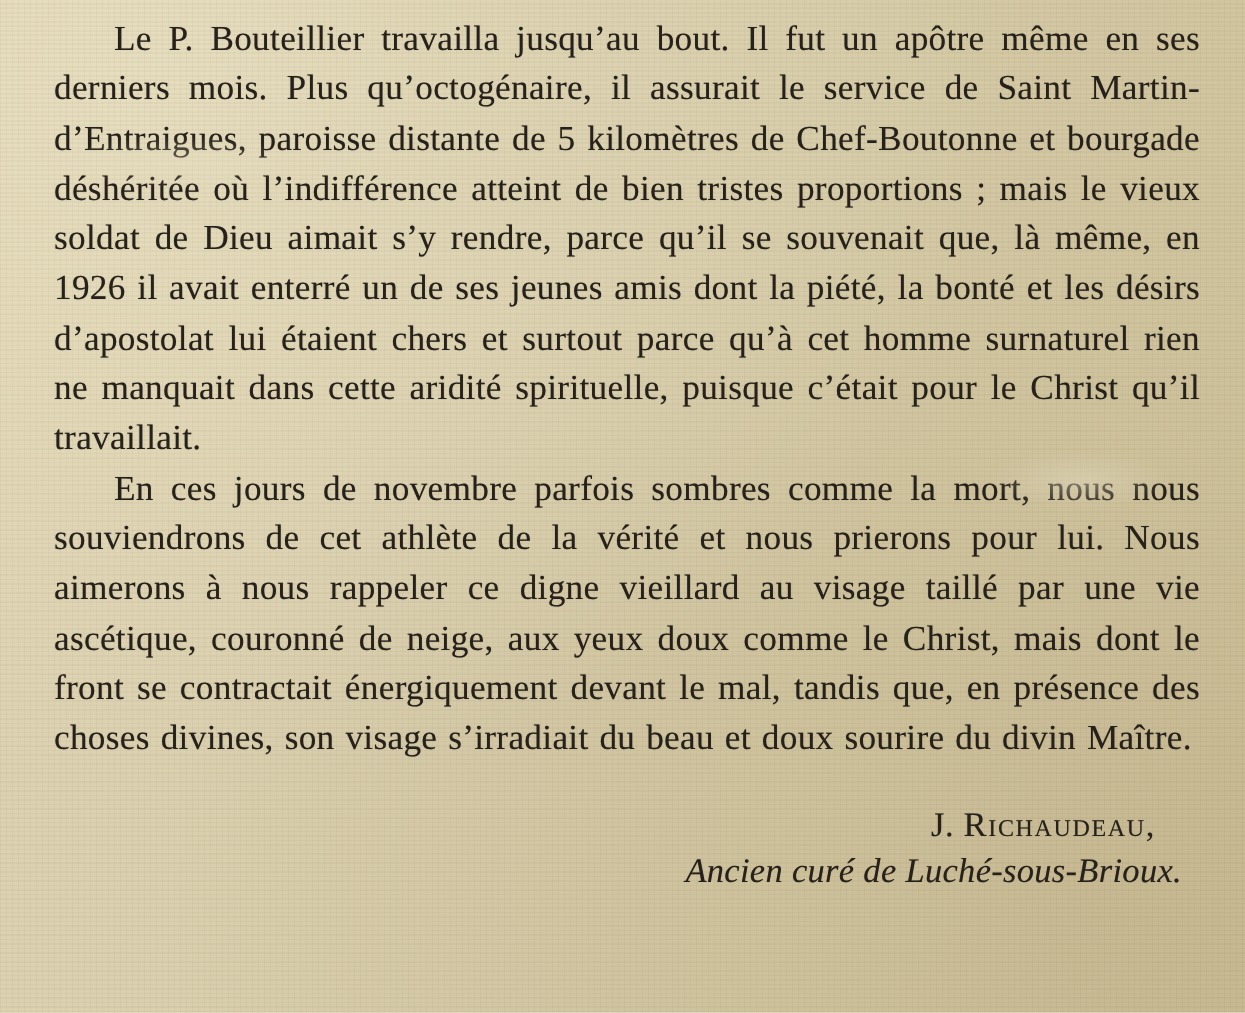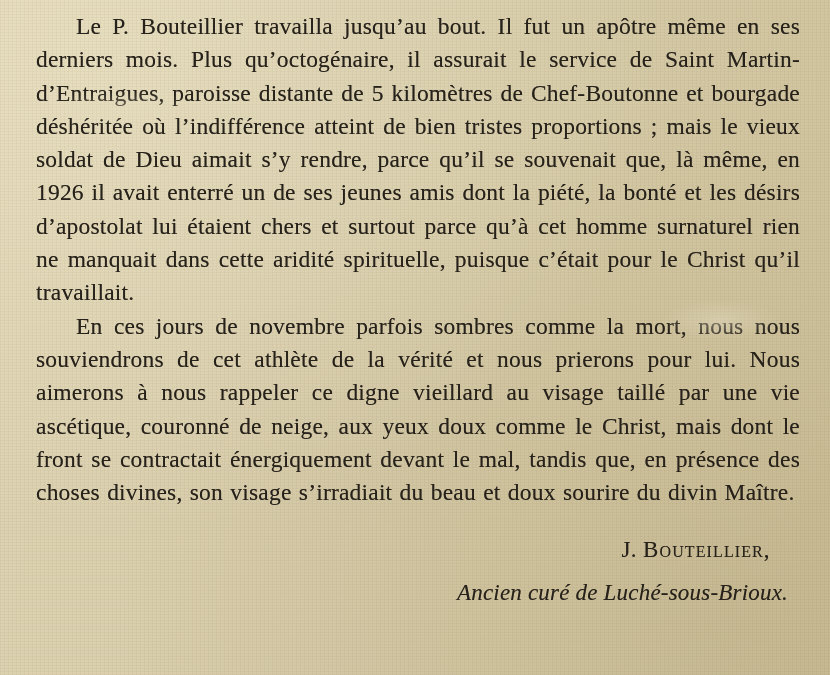--- a/index.html
+++ b/index.html
@@ -76,21 +76,20 @@
     font-size: 23px;
     letter-spacing: 1.1px;
   }
   .sig-role {
     font-style: italic;
     font-size: 23px;
     line-height: 31px;
     color: #26211a;
     letter-spacing: 0.2px;
     text-shadow: 0 0 0.6px rgba(40,33,22,0.4);
-    margin-top: 12px;
   }
   
   .blotch {
     position: absolute;
     border-radius: 50%;
     pointer-events: none;
     z-index: 3;
   }
   .b1 { left: 660px; top: 300px; width: 120px; height: 40px; background: radial-gradient(ellipse, rgba(222,213,185,0.55), rgba(222,213,185,0) 70%); }
   .b2 { left: 40px; top: 90px; width: 160px; height: 36px; background: radial-gradient(ellipse, rgba(230,221,192,0.35), rgba(230,221,192,0) 70%); }
@@ -104,18 +103,18 @@
   <div class="blotch b2"></div>
 
   <div class="body-text">
     <p class="para">Le P. Bouteillier travailla jusqu’au bout. Il fut un apôtre même en ses derniers mois. Plus qu’octogénaire, il assurait le service de Saint Martin-d’Entraigues, paroisse distante de 5 kilomètres de Chef-Boutonne et bourgade déshéritée où l’indifférence atteint de bien tristes proportions ; mais le vieux soldat de Dieu aimait s’y rendre, parce qu’il se souvenait que, là même, en 1926 il avait enterré un de ses jeunes amis dont la piété, la bonté et les désirs d’apostolat lui étaient chers et surtout parce qu’à cet homme surnaturel rien ne manquait dans cette aridité spirituelle, puisque c’était pour le Christ qu’il travaillait.</p>
     <p class="para">En ces jours de novembre parfois sombres comme la mort, nous nous souviendrons de cet athlète de la vérité et nous prierons pour lui. Nous aimerons à nous rappeler ce digne vieillard au visage taillé par une vie ascétique, couronné de neige, aux yeux doux comme le Christ, mais dont le front se contractait énergiquement devant le mal, tandis que, en présence des choses divines, son visage s’irradiait du beau et doux sourire du divin Maître.</p>
   </div>
 
   <div class="signature-block">
     <div class="sig-name">
       <span>J.</span>
-      <span class="smallcaps">Bouteillier</span><span>,</span>
+      <span class="smallcaps">Richaudeau</span><span>,</span>
     </div>
     <div class="sig-role">Ancien curé de Luché-sous-Brioux.</div>
   </div>
 
 </div>
 
 </body></html>

